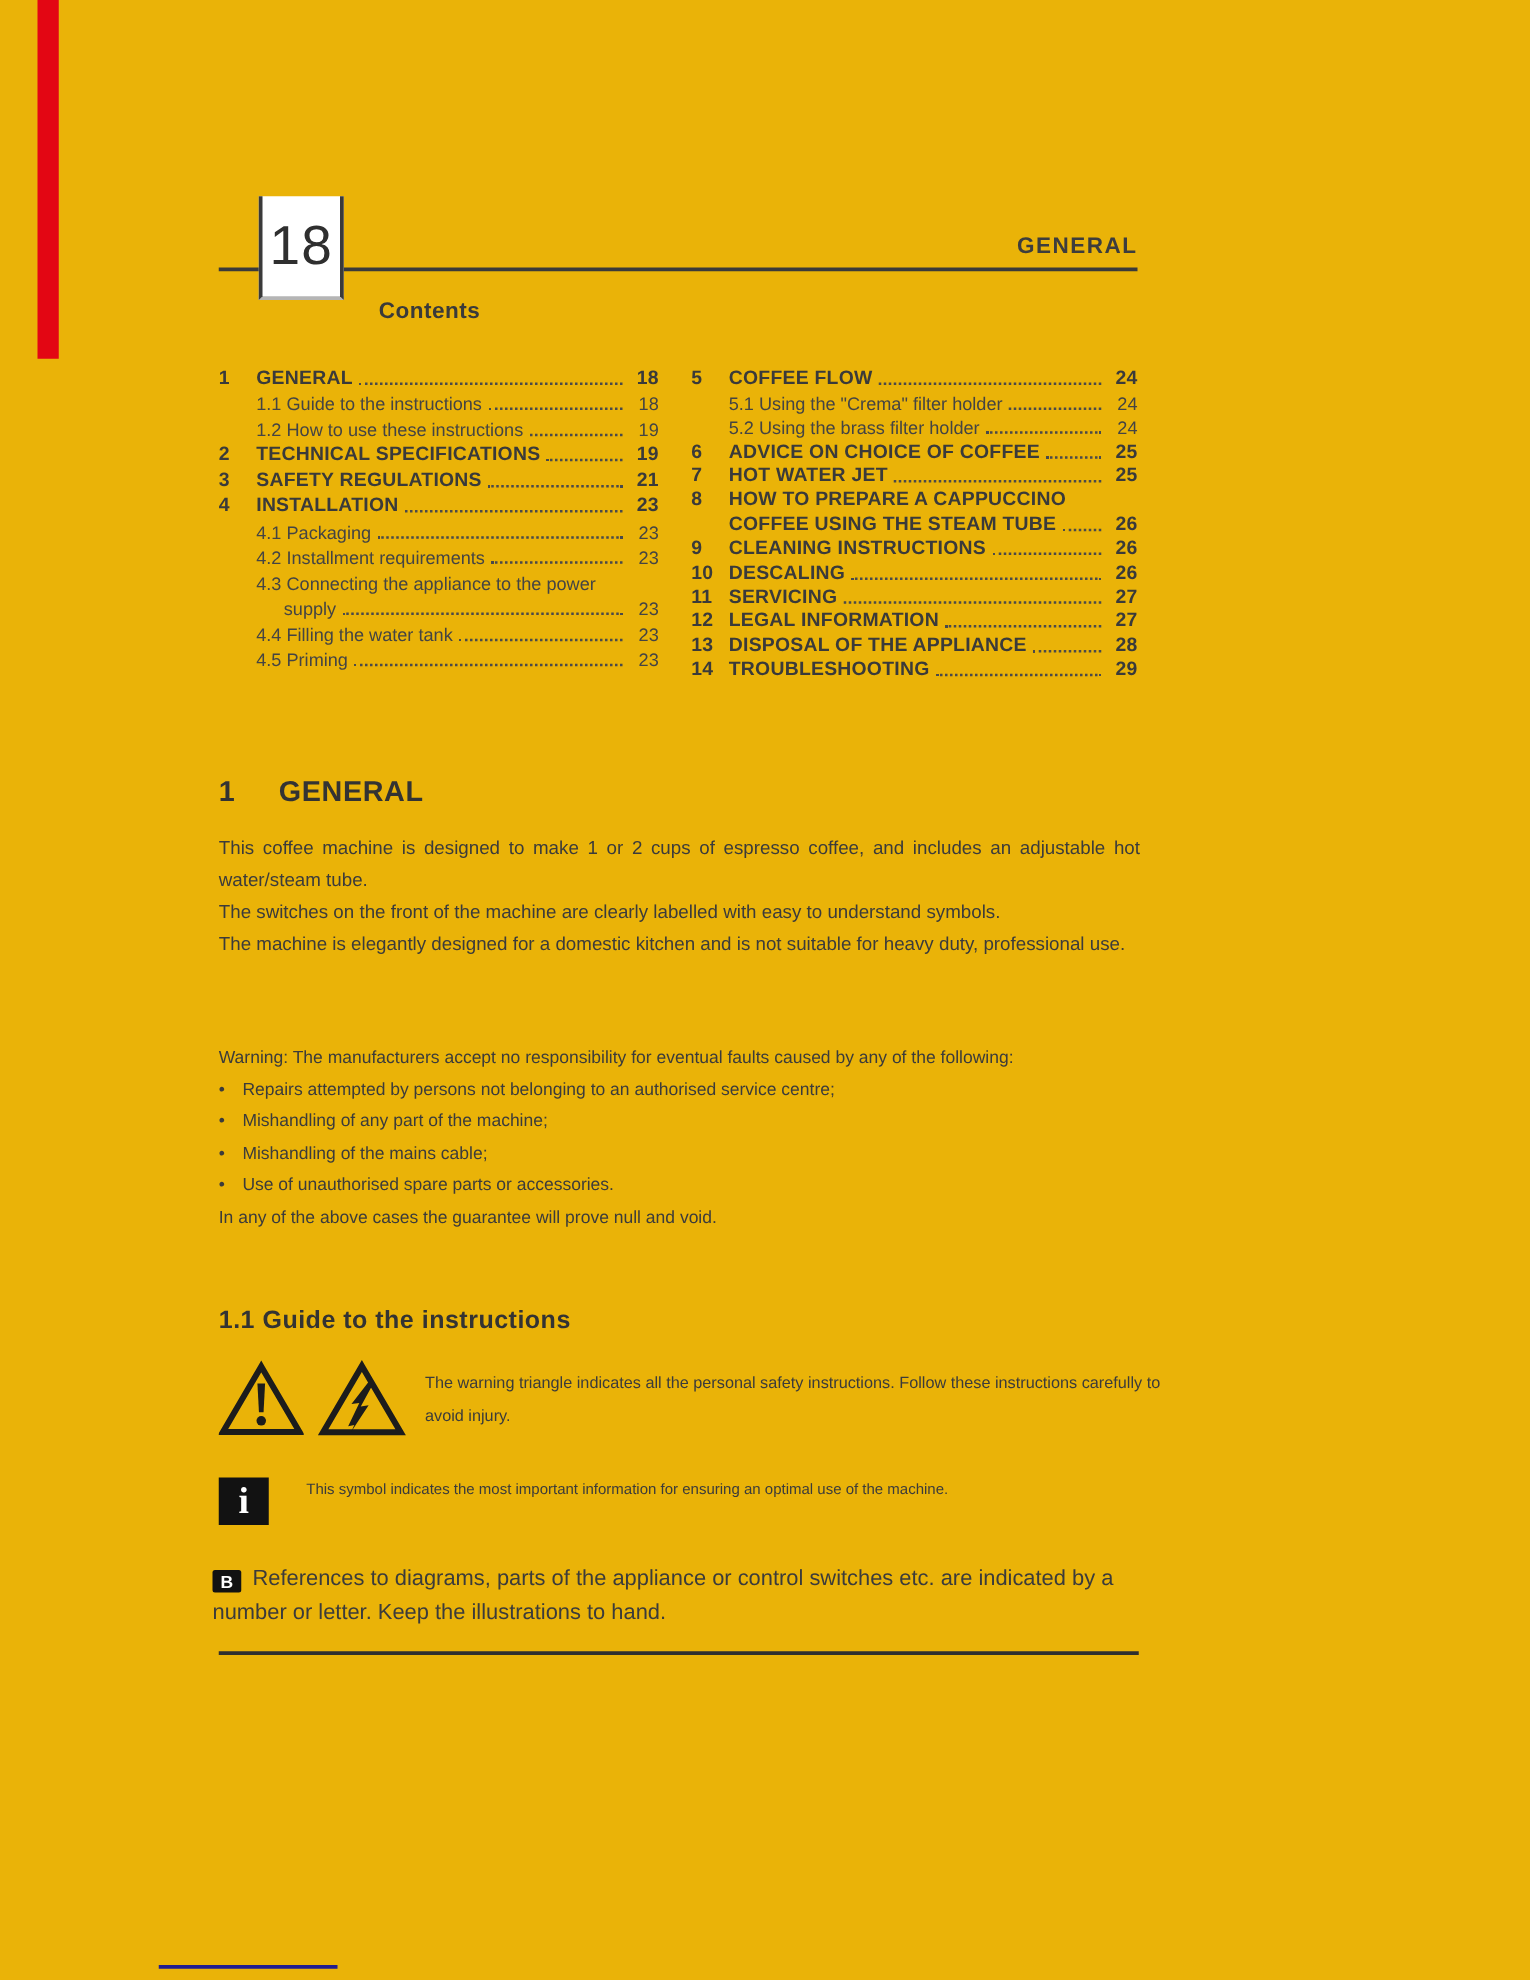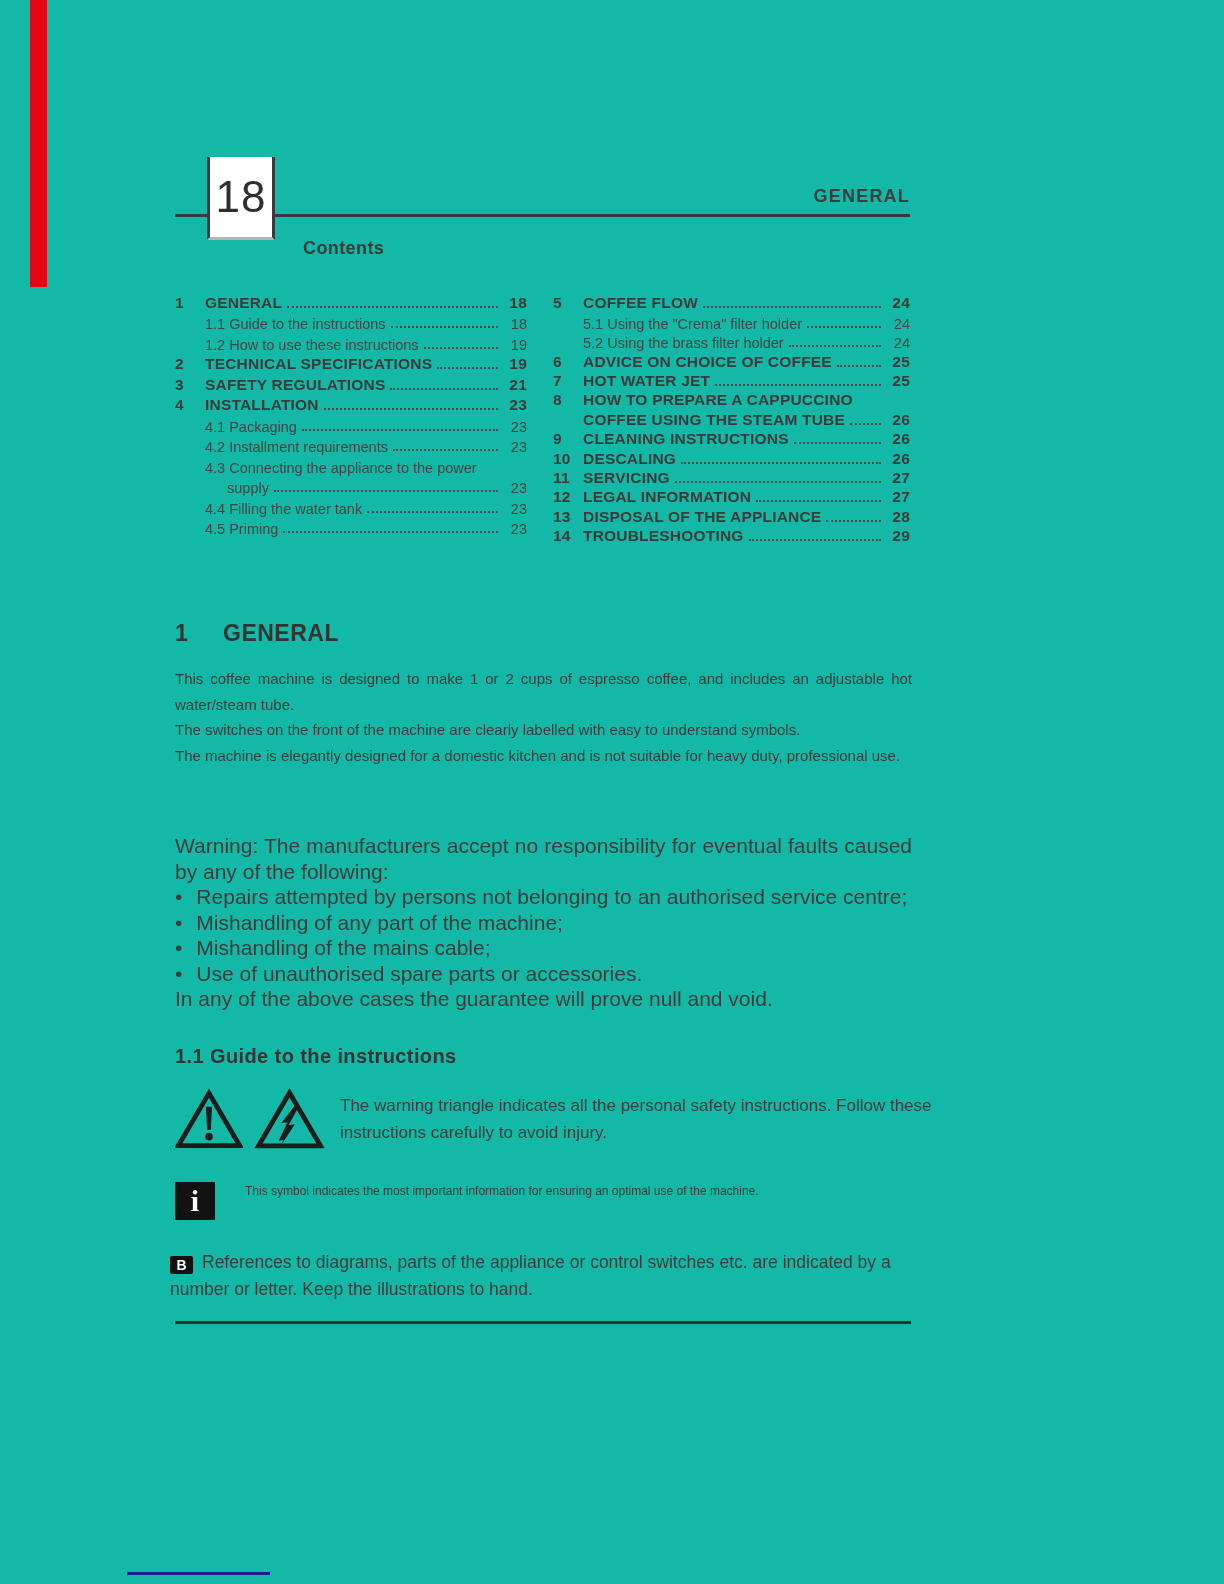--- a/index.html
+++ b/index.html
@@ -1,17 +1,17 @@
 <!DOCTYPE html>
 <html><head>
 <meta charset="utf-8">
 <style>
   html,body{margin:0;padding:0;background:#ffffff;}
   .page{
-    position:relative;width:1224px;height:1584px;background:#14b8a6;
+    position:relative;width:1224px;height:1584px;background:#eab308;
     font-family:"Liberation Sans","DejaVu Sans",sans-serif;color:#3c3c3c;overflow:hidden;
   }
   
   .red-stripe{position:absolute;left:30px;top:0;width:17px;height:287px;background:#e30613;}
   .footer-blue-line{position:absolute;left:127px;top:1572px;width:143px;height:3px;background:#211d8f;}
   .header-rule{position:absolute;left:175px;top:214px;width:735px;height:3px;background:#3a3a3a;z-index:1;}
   .end-rule{position:absolute;left:175px;top:1321px;width:736px;height:3px;background:#2f2f2f;}
   
   .pagenum-box{
     position:absolute;left:207px;top:157px;width:62px;height:80px;background:#ffffff;z-index:2;
@@ -36,31 +36,31 @@
   .tnum{flex:none;width:30px;}
   .tlabel{flex:none;white-space:nowrap;}
   .tlabel.indent2{padding-left:22px;}
   .tdots{flex:1;border-bottom:2px dotted #4a4a4a;margin:0 3px 4px 5px;min-width:8px;}
   .tpage{flex:none;width:26px;text-align:right;}
   
   .sec-heading{position:absolute;left:175px;top:620px;display:flex;font-size:23px;font-weight:600;color:#333;letter-spacing:0.5px;}
   .sec-heading .num{width:48px;}
   .bodyblock{position:absolute;left:175px;top:666px;width:737px;font-size:15px;line-height:25.6px;color:#3b3b3b;}
   .bodyblock p{margin:0;text-align:justify;}
-  .warnblock{position:absolute;left:175px;top:833px;width:737px;font-size:21px;line-height:25.5px;color:#3b3b3b;}
+  .warnblock{position:absolute;left:175px;top:833px;width:737px;font-size:14px;line-height:25.5px;color:#3b3b3b;}
   .warnblock p{margin:0;text-align:justify;}
   .warnblock ul{margin:0;padding:0;list-style:none;}
   .warnblock li{padding-left:26px;text-indent:-26px;}
   .warnblock li::before{content:"\2022";padding-right:14px;}
   .outro{text-align:center;}
   
   .guide-heading{position:absolute;left:175px;top:1045px;font-size:20px;font-weight:600;color:#333;letter-spacing:0.4px;}
   .triangle-row{position:absolute;left:175px;top:1088px;display:flex;align-items:flex-start;}
   .tri-icon{flex:none;}
-  .tri-text{margin-left:14px;margin-top:4px;width:600px;font-size:17px;line-height:27px;color:#3b3b3b;}
+  .tri-text{margin-left:14px;margin-top:4px;width:600px;font-size:13px;line-height:27px;color:#3b3b3b;}
   .info-row{position:absolute;left:175px;top:1178px;display:flex;align-items:flex-start;}
   .info-badge{
     flex:none;width:40px;height:38px;background:#121212;margin-top:4px;
     display:flex;align-items:center;justify-content:center;
     color:#ffffff;font-family:"Liberation Serif","DejaVu Serif",serif;font-weight:bold;font-size:30px;
   }
   .info-text{margin-left:30px;width:684px;font-size:12px;line-height:26px;color:#3b3b3b;}
   .ref-block{position:absolute;left:170px;top:1249px;width:744px;font-size:17.5px;line-height:26.5px;color:#3b3b3b;}
   .ref-badge{
     display:inline-flex;width:23px;height:18px;background:#121212;vertical-align:-2px;

